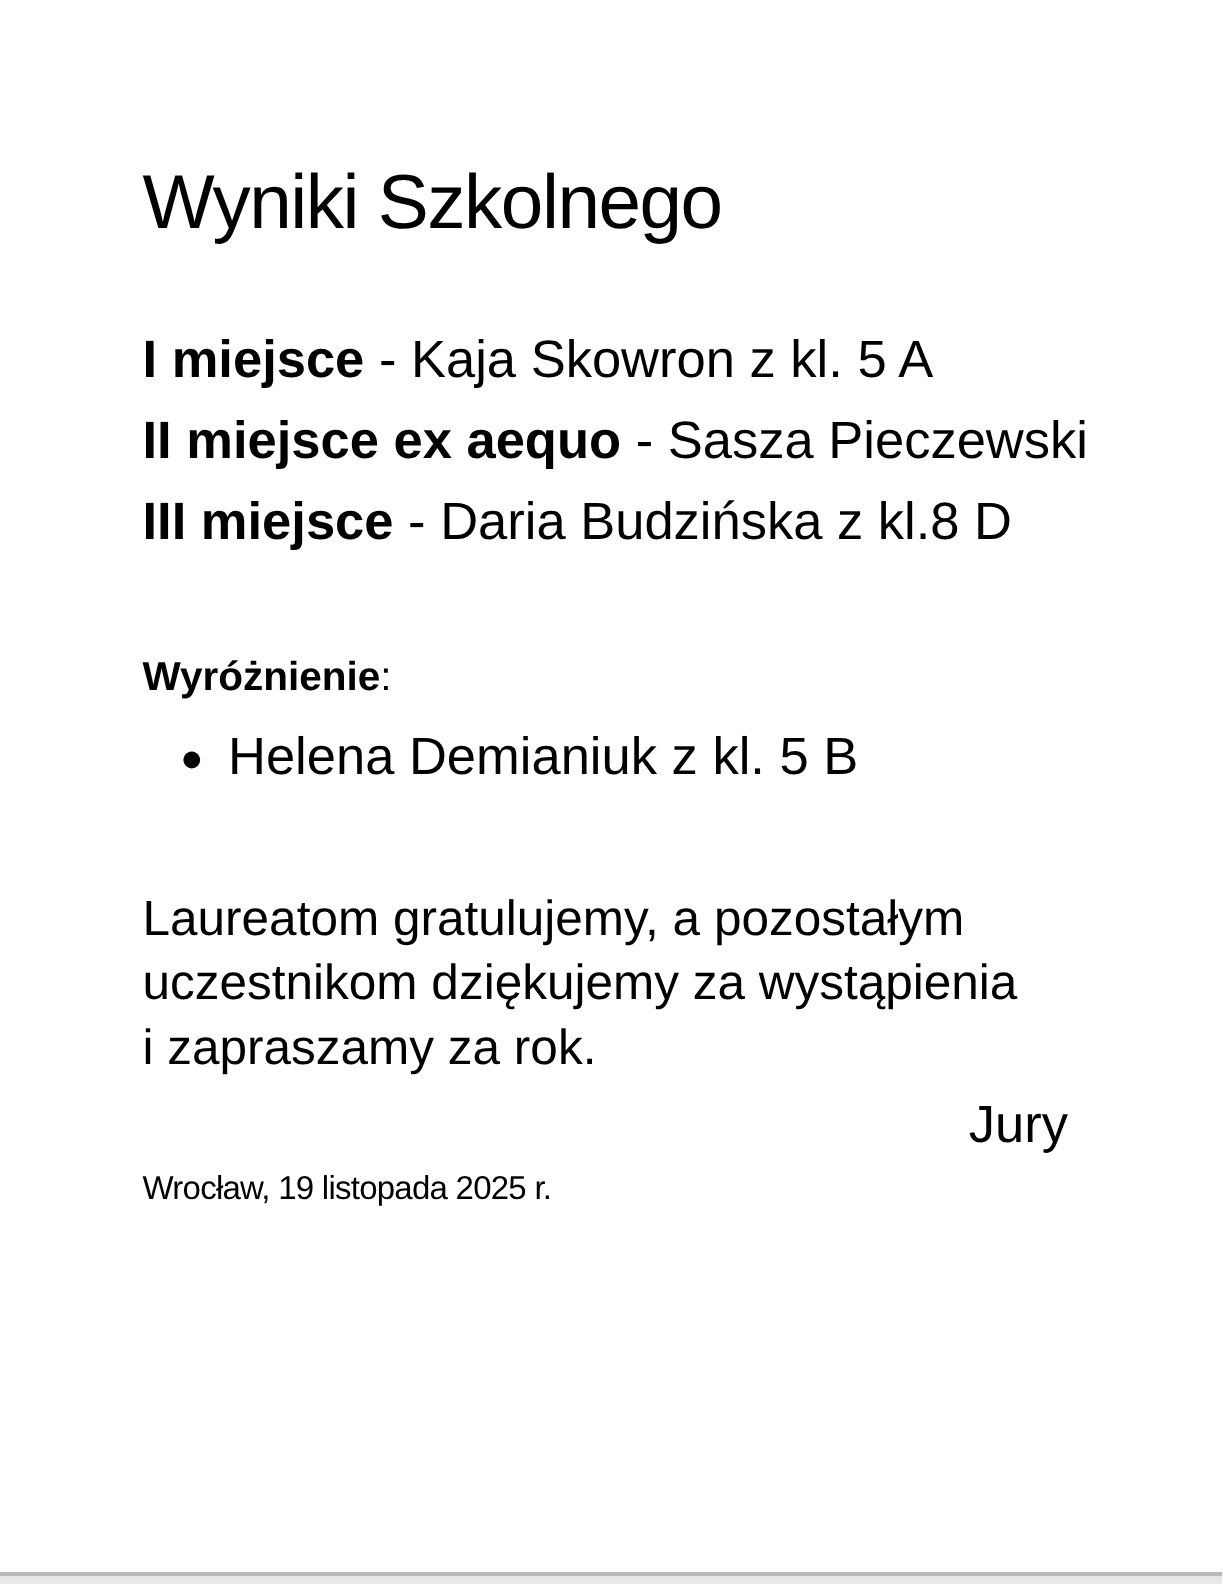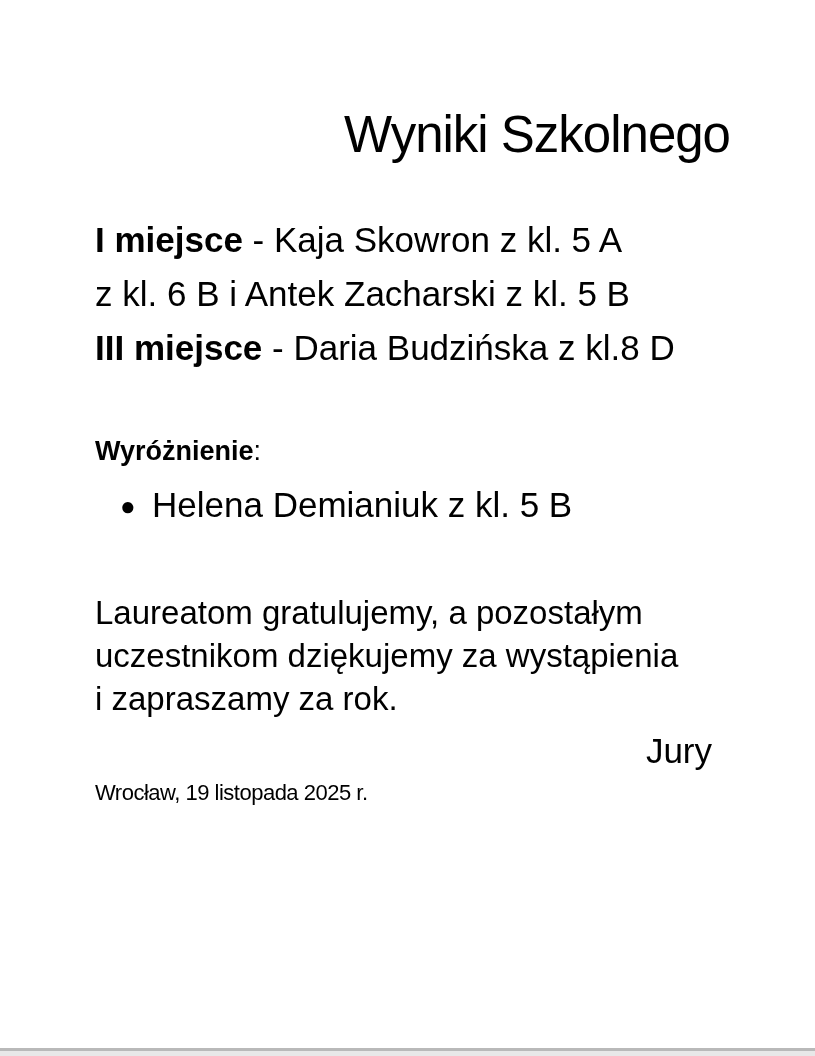--- a/index.html
+++ b/index.html
@@ -15,21 +15,21 @@
     overflow: hidden;
     font-family: "Liberation Sans", sans-serif;
     color: #000000;
   }
   .content {
     position: relative;
     padding: 0 0 0 95px;
   }
   .doc-title {
     margin-top: 92px;
-    text-align: right;
+    text-align: left;
     font-size: 51px;
     line-height: 86px;
     font-weight: 400;
     letter-spacing: -1px;
     padding-right: 85px;
     white-space: nowrap;
   }
   .results {
     margin-top: 35px;
     font-size: 35px;
@@ -100,21 +100,21 @@
 
 <div class="page">
   <div class="content">
 
     <div class="doc-title">
       <div>Wyniki Szkolnego</div>
     </div>
 
     <div class="results">
       <div class="line"><b>I miejsce</b><span> - Kaja Skowron z kl. 5 A</span></div>
-      <div class="line"><b></b><span>z kl. 6 B i Antek Zacharski z kl. 5 B</span></div>
+      <div class="line"><b>II miejsce ex aequo</b><span> - Sasza Pieczewski</span></div>
       <div class="line"><b>III miejsce</b><span> - Daria Budzińska z kl.8 D</span></div>
     </div>
 
     <div class="distinction-heading"><b>Wyróżnienie</b><span>:</span></div>
 
     <div class="bullet-line">
       <span class="bullet-glyph">●</span><span>Helena Demianiuk z kl. 5 B</span>
     </div>
 
     <div class="closing">

